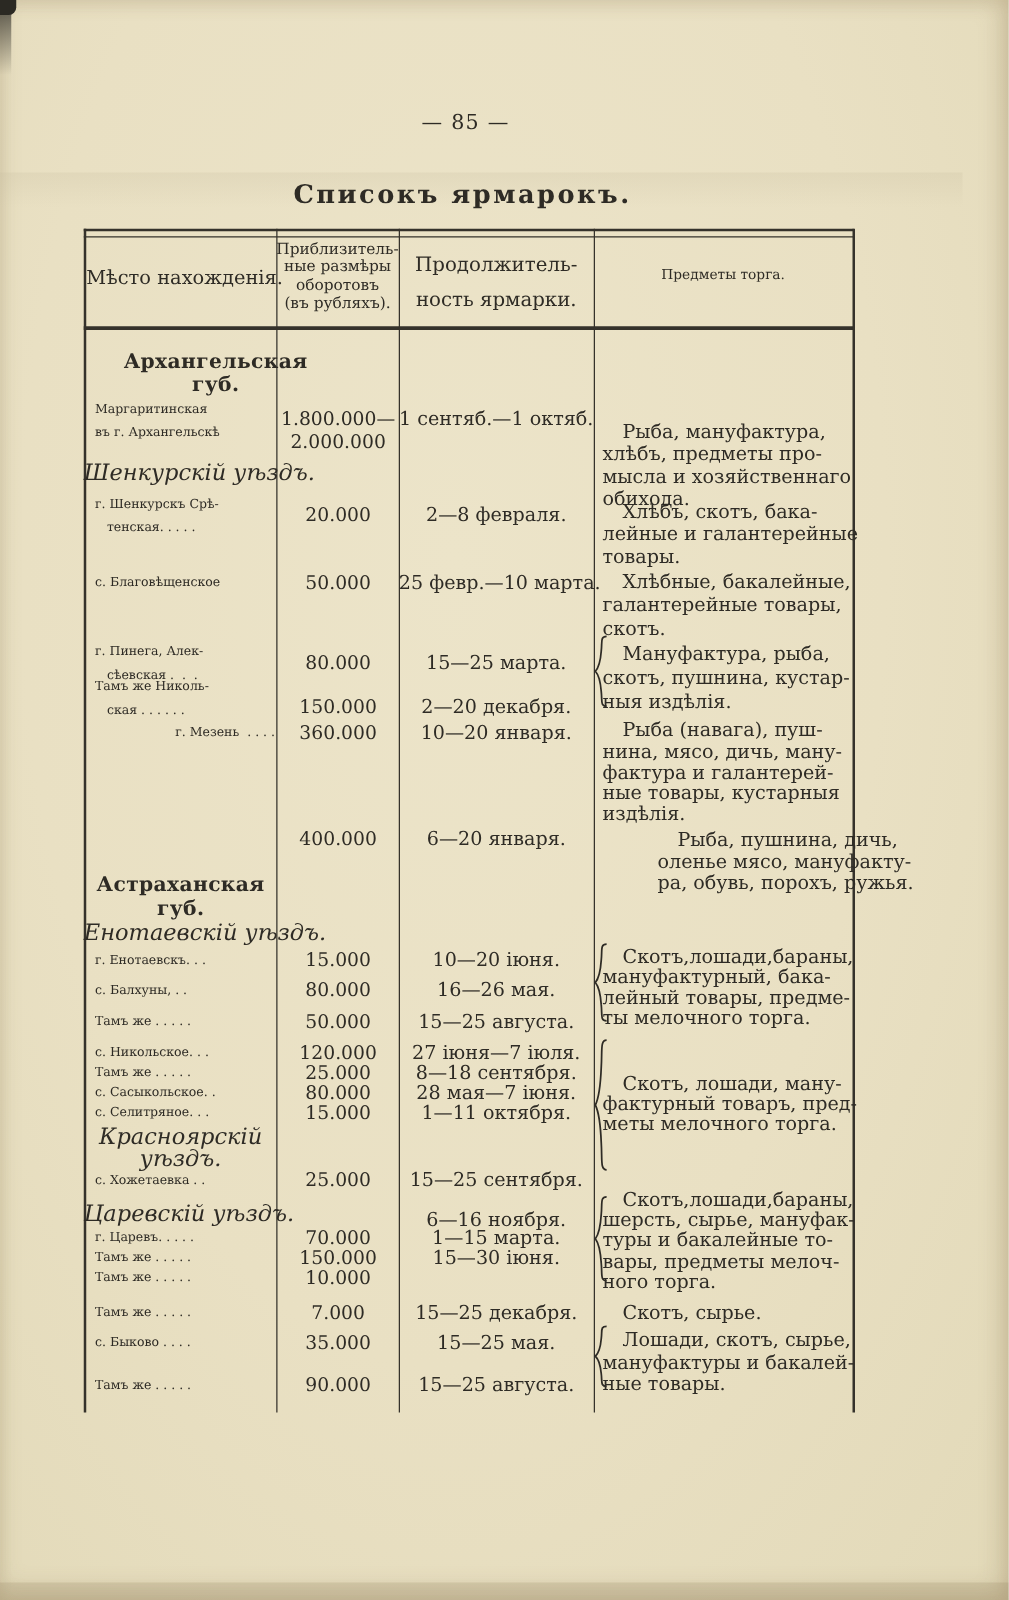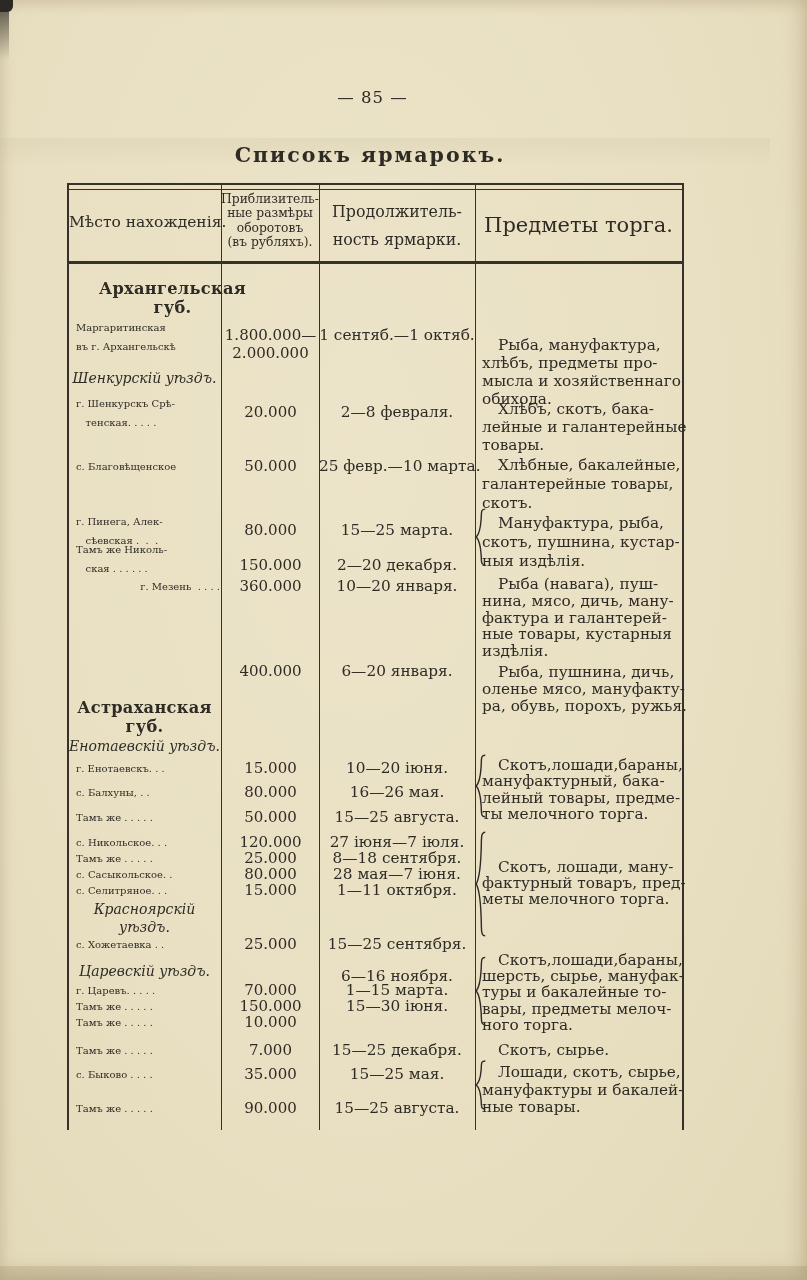--- a/index.html
+++ b/index.html
@@ -12,21 +12,21 @@
     box-shadow: inset -8px 0 18px rgba(140,120,80,.16), inset 0 -10px 18px rgba(120,100,60,.18), inset 0 6px 10px rgba(150,130,90,.10);
     font-family:"DejaVu Serif","Liberation Serif",serif;
     color:var(--ink);
   }
   .cell{position:absolute; white-space:pre;}
   .c1{left:76px; width:144px; font-size:10px; line-height:18.5px;}
   .c2{left:222px; width:97px; text-align:center; font-size:15px; line-height:17.5px;}
   .c3{left:319px; width:156px; text-align:center; font-size:15.3px; line-height:16px;}
   .c4{left:482px; width:200px; font-size:15.3px; line-height:17px; text-indent:16px;}
   .province{left:67px; width:155px; text-align:center; font-weight:bold; font-size:16.2px; line-height:18.5px; letter-spacing:.3px;}
-  .uyezd{left:67px; width:155px; text-align:center; font-style:italic; font-size:14px; line-height:17.5px;}
+  .uyezd{left:67px; width:155px; text-align:center; font-style:italic; font-size:18px; line-height:17.5px;}
   .vline{position:absolute; top:183px; height:947px; width:1.4px; background:var(--rule);}
   .hline{position:absolute; background:var(--rule);}
   .hdr{position:absolute; text-align:center; white-space:pre;}
   .pagenum{position:absolute; top:88px; left:0; width:745px; text-align:center; font-size:16.5px; letter-spacing:1px;}
   .title{position:absolute; top:143px; left:0; width:740px; text-align:center; font-weight:bold; font-size:20.5px; letter-spacing:2px;}
   .brace{position:absolute; width:12px;}
   .brace svg{width:100%; height:100%; display:block;}
   .artifact{position:absolute; pointer-events:none;}
 </style>
 </head>
@@ -51,21 +51,21 @@
   <div class="vline" style="left:319px;"></div>
   <div class="vline" style="left:475px;"></div>
 
   <div class="hdr" style="left:69px;top:213px;width:150px;font-size:15.5px;">Мѣсто нахожденія.</div>
   <div class="hdr" style="left:221px;top:192px;width:98px;font-size:12.3px;line-height:14.3px;">Приблизитель-
 ные размѣры
 оборотовъ
 (въ рубляхъ).</div>
   <div class="hdr" style="left:319px;top:198px;width:156px;font-size:15.8px;line-height:28px;">Продолжитель-
 ность ярмарки.</div>
-  <div class="hdr" style="left:475px;top:213px;width:207px;font-size:21px;">Предметы торга.</div>
+  <div class="hdr" style="left:475px;top:213px;width:207px;font-size:11px;">Предметы торга.</div>
 
   <div class="cell province" style="top:280px;padding-left:28px;">Архангельская
 губ.</div>
 
   <div class="cell c1" style="top:319px;">Маргаритинская
 въ г. Архангельскѣ</div>
   <div class="cell c2" style="top:327px;">1.800.000—
 2.000.000</div>
   <div class="cell c3" style="top:327px;">1 сентяб.—1 октяб.</div>
 
@@ -173,21 +173,21 @@
 галантерейные товары,
 скотъ.</div>
   <div class="cell c4" style="top:514px;line-height:19px;">Мануфактура, рыба,
 скотъ, пушнина, кустар-
 ныя издѣлія.</div>
   <div class="cell c4" style="top:576px;line-height:16.8px;">Рыба (навага), пуш-
 нина, мясо, дичь, ману-
 фактура и галантерей-
 ные товары, кустарныя
 издѣлія.</div>
-  <div class="cell c4" style="top:664px;line-height:16.8px;">Рыба, пушнина, дичь,
+  <div class="cell c4" style="top:664px;line-height:16.8px;margin-left:44px;">Рыба, пушнина, дичь,
 оленье мясо, мануфакту-
 ра, обувь, порохъ, ружья.</div>
   <div class="cell c4" style="top:757px;line-height:16.3px;">Скотъ,лошади,бараны,
 мануфактурный, бака-
 лейный товары, предме-
 ты мелочного торга.</div>
   <div class="cell c4" style="top:860px;line-height:15.8px;">Скотъ, лошади, ману-
 фактурный товаръ, пред-
 меты мелочного торга.</div>
   <div class="cell c4" style="top:952px;line-height:16.2px;">Скотъ,лошади,бараны,

